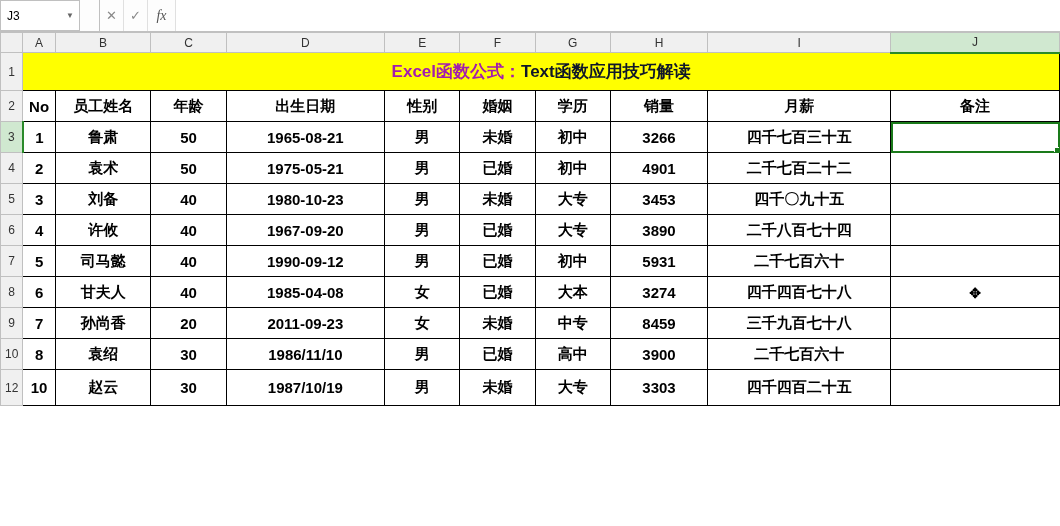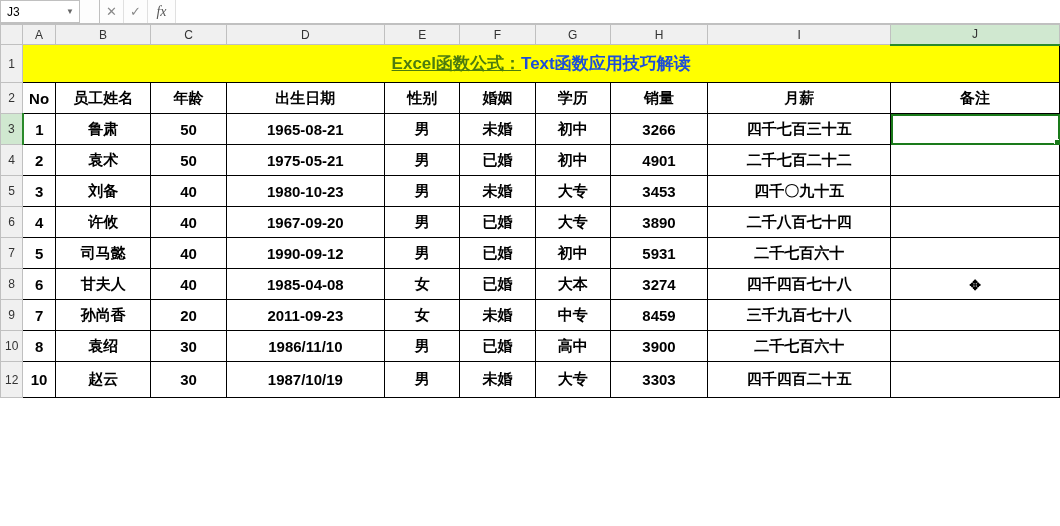--- a/index.html
+++ b/index.html
@@ -8,21 +8,21 @@
     font-family: Arial, "Microsoft YaHei", sans-serif;
     font-size: 13px;
     background: #fff;
     width: 1060px;
     height: 526px;
     overflow: hidden;
   }
 
   
   .formula-bar {
-    height: 24px;
+    height: 32px;
     display: flex;
     align-items: stretch;
     border-bottom: 1px solid #c0c0c0;
     background: #fdfdfd;
   }
   .name-box {
     width: 80px;
     border: 1px solid #c0c0c0;
     background: #fff;
     display: flex;
@@ -126,22 +126,22 @@
   }
   .title-row {
     background: #ffff00;
     height: 38px;
     border: 1px solid #000;
     text-align: center;
     vertical-align: middle;
     font-size: 17px;
     font-weight: bold;
   }
-  .title-black { color: #4d7c0f; text-decoration: underline; }
-  .title-red { color: #1d4ed8; }
+  .title-black { color: #a21caf; }
+  .title-red { color: #0f172a; }
   .footer-row {
     background: #ffff00;
     height: 38px;
     border: 1px solid #000;
     text-align: center;
     vertical-align: middle;
     font-size: 16px;
     font-weight: bold;
   }
   .footer-black { color: #000; }

